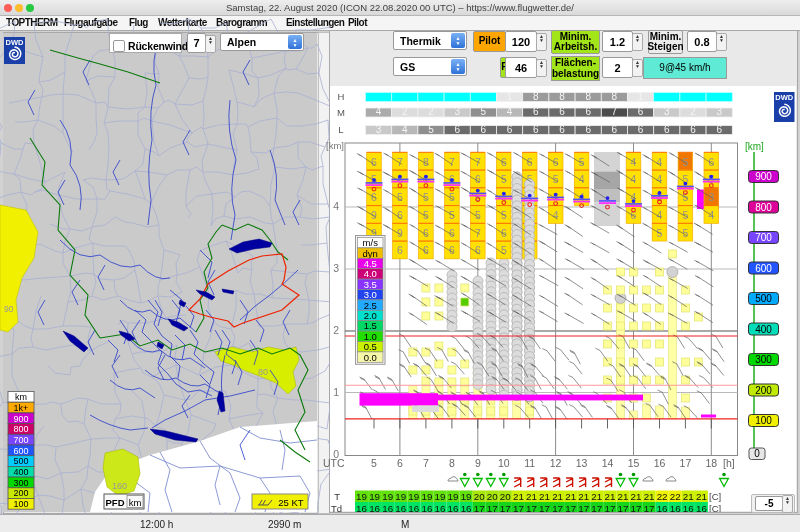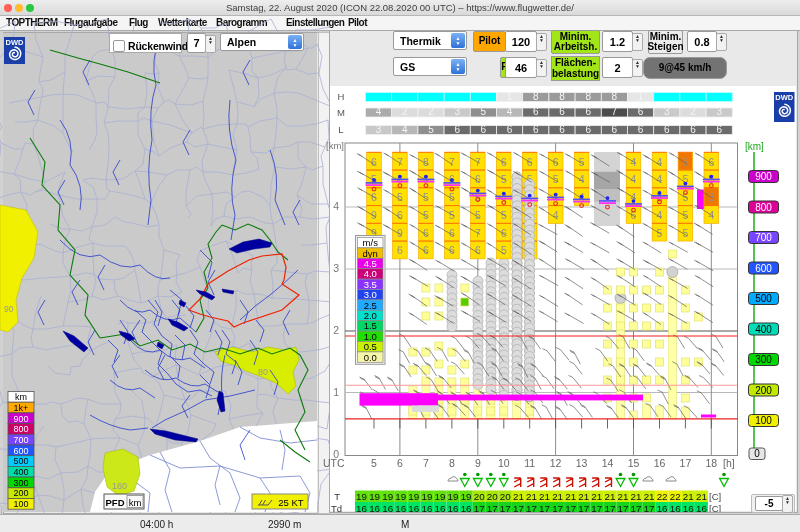--- a/index.html
+++ b/index.html
@@ -1312,19 +1312,19 @@
 <div style="position:absolute;left:505px;top:31px;width:30px;height:19px;background:#fff;border:1px solid #999;border-radius:2px;font-size:11px;font-weight:bold;display:flex;align-items:center;justify-content:center">120<div style="position:absolute;right:-11px;top:1px;width:9px;height:16px;background:#f2f2f2;border:1px solid #aaa;border-radius:2px;font-size:5px;line-height:4px;text-align:center;color:#333;font-weight:normal">▲<br>▼</div></div>
 <div style="position:absolute;left:551px;top:30px;width:47px;height:22px;background:#a2e619;border:1px solid #999;border-radius:2px;font-size:10px;font-weight:bold;display:flex;align-items:center;justify-content:center;text-align:center;line-height:1.05">Minim.<br>Arbeitsh.</div>
 <div style="position:absolute;left:602px;top:31px;width:29px;height:19px;background:#fff;border:1px solid #999;border-radius:2px;font-size:11px;font-weight:bold;display:flex;align-items:center;justify-content:center">1.2<div style="position:absolute;right:-11px;top:1px;width:9px;height:16px;background:#f2f2f2;border:1px solid #aaa;border-radius:2px;font-size:5px;line-height:4px;text-align:center;color:#333;font-weight:normal">▲<br>▼</div></div>
 <div style="position:absolute;left:648px;top:30px;width:33px;height:22px;background:#ececec;border:1px solid #999;border-radius:2px;font-size:10px;font-weight:bold;display:flex;align-items:center;justify-content:center;text-align:center;line-height:1.05">Minim.<br>Steigen</div>
 <div style="position:absolute;left:687px;top:31px;width:28px;height:19px;background:#fff;border:1px solid #999;border-radius:2px;font-size:11px;font-weight:bold;display:flex;align-items:center;justify-content:center">0.8<div style="position:absolute;right:-11px;top:1px;width:9px;height:16px;background:#f2f2f2;border:1px solid #aaa;border-radius:2px;font-size:5px;line-height:4px;text-align:center;color:#333;font-weight:normal">▲<br>▼</div></div>
 <div style="position:absolute;left:393px;top:57px;width:74px;height:19px;background:#fff;border:1px solid #999;border-radius:2px;font-size:10.5px;font-weight:bold;display:flex;align-items:center;padding-left:6px;box-sizing:border-box">GS<div style="position:absolute;right:1px;top:1px;bottom:1px;width:14px;background:linear-gradient(#7ab1f5,#2f71d8);border-radius:2px;color:#fff;font-size:5px;line-height:4.5px;text-align:center;padding-top:3px;box-sizing:border-box">▲<br>▼</div></div>
 <div style="position:absolute;left:500px;top:57px;width:31px;height:19px;background:#a2e619;border:1px solid #999;border-radius:2px;font-size:10px;font-weight:bold;display:flex;align-items:center;justify-content:center;text-align:center;line-height:1.05">Polare</div>
 <div style="position:absolute;left:505px;top:57px;width:30px;height:19px;background:#fff;border:1px solid #999;border-radius:2px;font-size:11px;font-weight:bold;display:flex;align-items:center;justify-content:center">46<div style="position:absolute;right:-11px;top:1px;width:9px;height:16px;background:#f2f2f2;border:1px solid #aaa;border-radius:2px;font-size:5px;line-height:4px;text-align:center;color:#333;font-weight:normal">▲<br>▼</div></div>
 <div style="position:absolute;left:551px;top:56px;width:47px;height:23px;background:#a2e619;border:1px solid #999;border-radius:0;font-size:10px;font-weight:bold;display:flex;align-items:center;justify-content:center;text-align:center;line-height:1.05">Flächen-<br>belastung</div>
 <div style="position:absolute;left:602px;top:57px;width:29px;height:19px;background:#fff;border:1px solid #999;border-radius:2px;font-size:11px;font-weight:bold;display:flex;align-items:center;justify-content:center">2<div style="position:absolute;right:-11px;top:1px;width:9px;height:16px;background:#f2f2f2;border:1px solid #aaa;border-radius:2px;font-size:5px;line-height:4px;text-align:center;color:#333;font-weight:normal">▲<br>▼</div></div>
-<div style="position:absolute;left:643px;top:57px;width:82px;height:20px;background:#737373;border:1px solid #999;border-radius:7px;font-size:10px;font-weight:bold;display:flex;align-items:center;justify-content:center;text-align:center;line-height:1.05">9@45 km/h</div>
+<div style="position:absolute;left:643px;top:57px;width:82px;height:20px;background:#5eead4;border:1px solid #999;border-radius:0;font-size:10px;font-weight:normal;display:flex;align-items:center;justify-content:center;text-align:center;line-height:1.05">9@45 km/h</div>
 <div style="position:absolute;left:751px;top:494px;width:42px;height:17px;background:#f0f0f0;border:1px solid #bbb;border-radius:2px"></div>
 <div style="position:absolute;left:755px;top:496px;width:26px;height:13px;background:#fff;border:1px solid #999;border-radius:2px;font-size:10px;font-weight:bold;display:flex;align-items:center;justify-content:center">-5<div style="position:absolute;right:-11px;top:-2px;width:9px;height:16px;background:#f2f2f2;border:1px solid #aaa;border-radius:2px;font-size:5px;line-height:4px;text-align:center;color:#333;font-weight:normal">▲<br>▼</div></div>
 <div class="statusbar">
- <span style="position:absolute;left:140px;top:4px">04:00 h</span>
+ <span style="position:absolute;left:140px;top:4px">12:00 h</span>
  <span style="position:absolute;left:268px;top:4px">2990 m</span>
  <span style="position:absolute;left:401px;top:4px">M</span>
 </div>
 </body></html>

